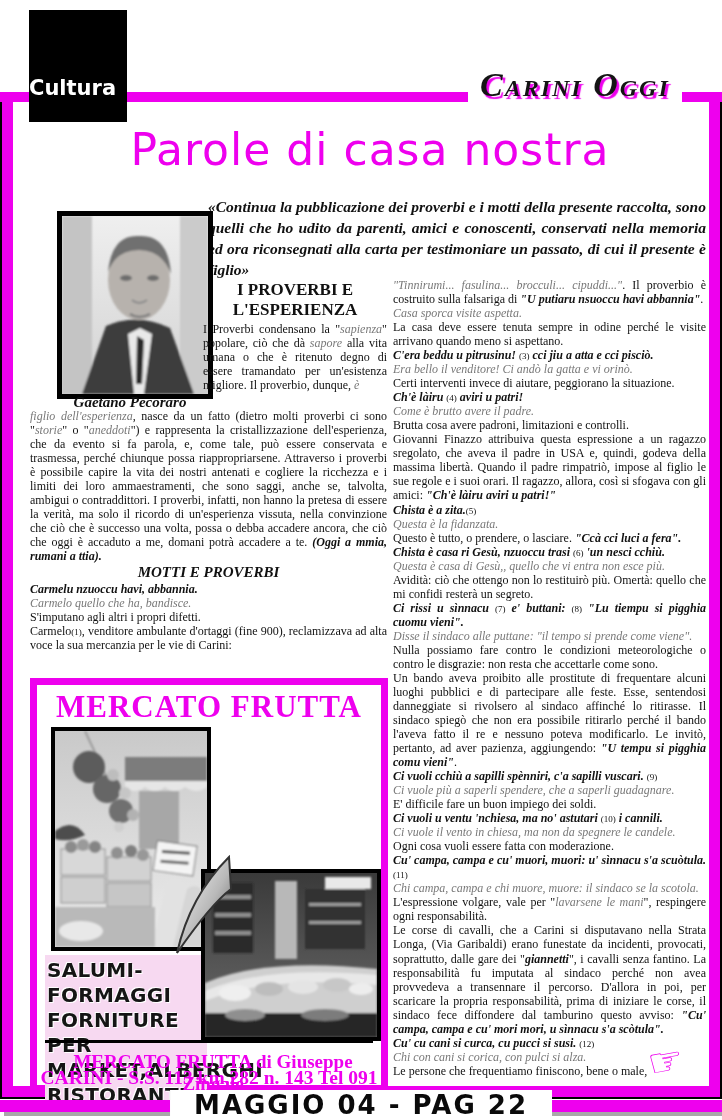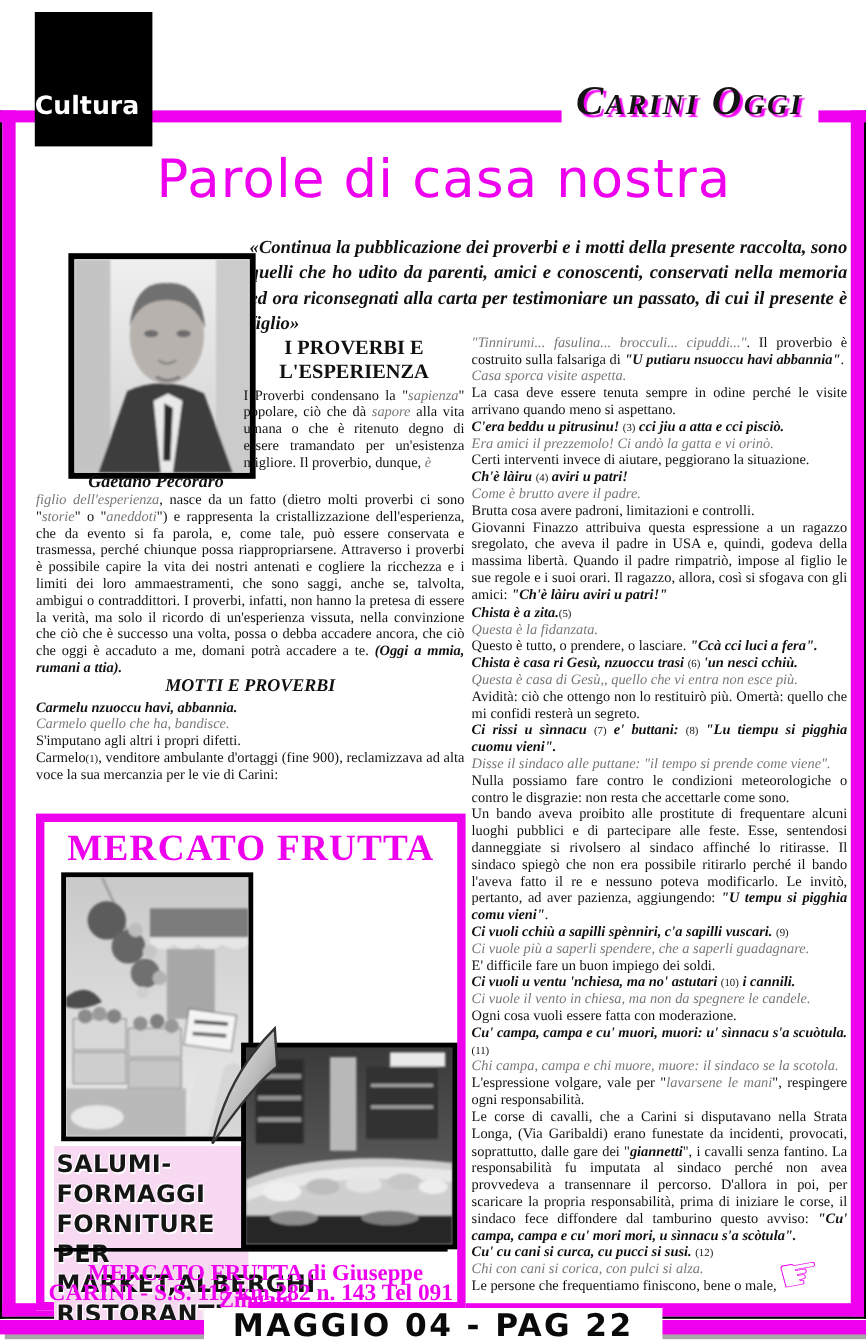--- a/index.html
+++ b/index.html
@@ -140,21 +140,21 @@
       <p class="prov"><span>Carmelu nzuoccu havi, abbannia.</span></p>
       <p class="trans"><span>Carmelo quello che ha, bandisce.</span></p>
       <p class="n"><span>S'imputano agli altri i propri difetti.</span></p>
       <p class="n"><span>Carmelo<span class="fn">(1)</span>, venditore ambulante d'ortaggi (fine 900), reclamizzava ad alta voce la sua mercanzia per le vie di Carini:</span></p>
     </div>
   <div class="right-col col" id="right-col">
       <p class="n"><span class="gi">"Tinnirumi... fasulina... brocculi... cipuddi..."</span><span>. Il proverbio è costruito sulla falsariga di </span><span class="bi">"U putiaru nsuoccu havi abbannia"</span><span>.</span></p>
       <p class="trans"><span>Casa sporca visite aspetta.</span></p>
       <p class="n"><span>La casa deve essere tenuta sempre in odine perché le visite arrivano quando meno si aspettano.</span></p>
       <p class="prov"><span>C'era beddu u pitrusinu! <span class="fn">(3)</span> cci jiu a atta e cci pisciò.</span></p>
-      <p class="trans"><span>Era amici il prezzemolo! Ci andò la gatta e vi orinò.</span></p>
+      <p class="trans"><span>Era bello il venditore! Ci andò la gatta e vi orinò.</span></p>
       <p class="n"><span>Certi interventi invece di aiutare, peggiorano la situazione.</span></p>
       <p class="prov"><span>Ch'è làiru <span class="fn">(4)</span> aviri u patri!</span></p>
       <p class="trans"><span>Come è brutto avere il padre.</span></p>
       <p class="n"><span>Brutta cosa avere padroni, limitazioni e controlli.</span></p>
       <p class="n"><span>Giovanni Finazzo attribuiva questa espressione a un ragazzo sregolato, che aveva il padre in USA e, quindi, godeva della massima libertà. Quando il padre rimpatriò, impose al figlio le sue regole e i suoi orari. Il ragazzo, allora, così si sfogava con gli amici: </span><span class="bi">"Ch'è làiru aviri u patri!"</span></p>
       <p class="prov"><span>Chista è a zita.<span class="fn">(5)</span></span></p>
       <p class="trans"><span>Questa è la fidanzata.</span></p>
       <p class="n"><span>Questo è tutto, o prendere, o lasciare. </span><span class="bi">"Ccà cci luci a fera".</span></p>
       <p class="prov"><span>Chista è casa ri Gesù, nzuoccu trasi <span class="fn">(6)</span> 'un nesci cchiù.</span></p>
       <p class="trans"><span>Questa è casa di Gesù,, quello che vi entra non esce più.</span></p>

